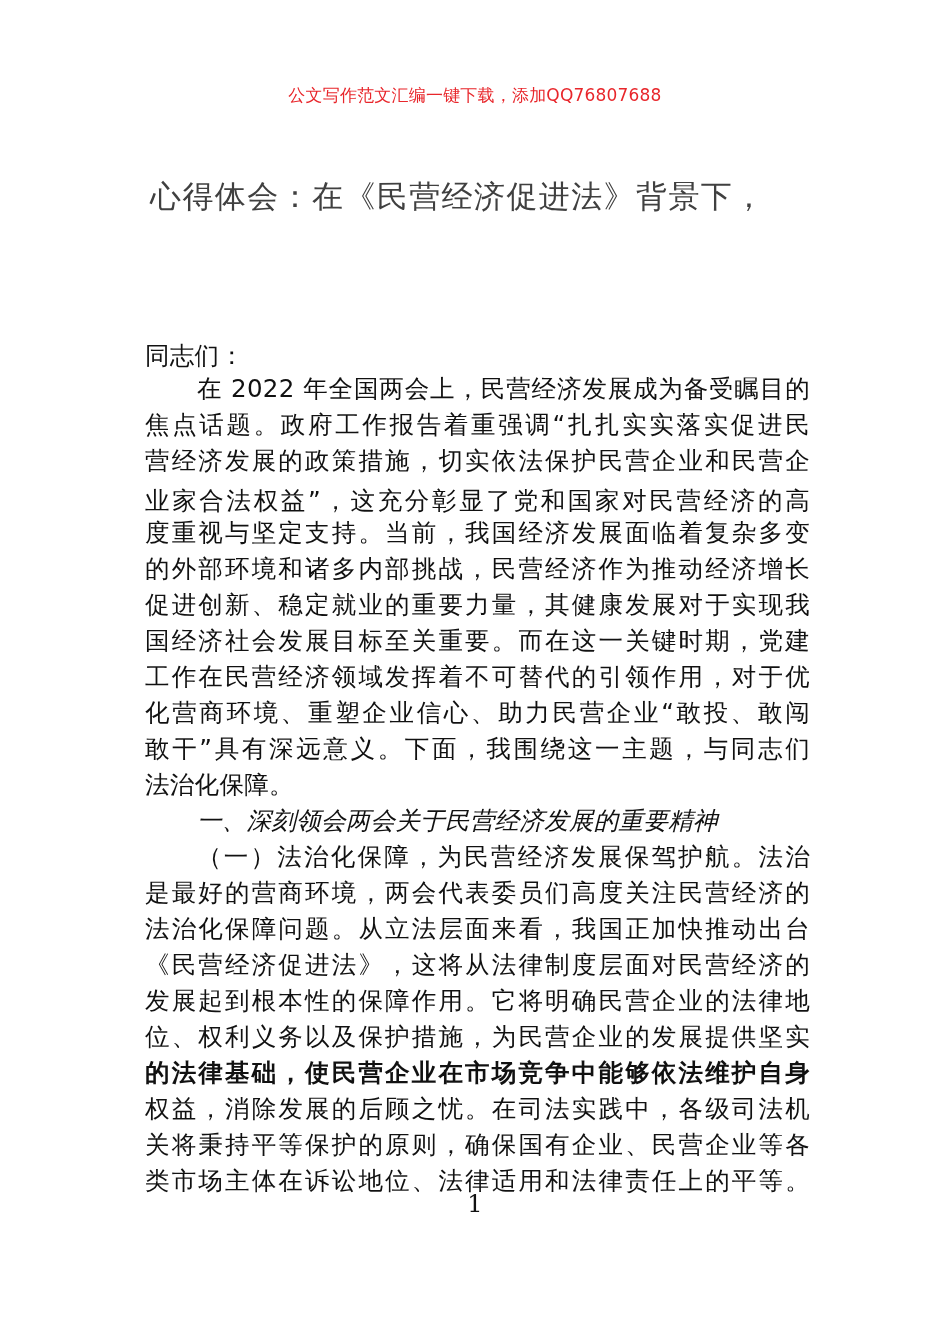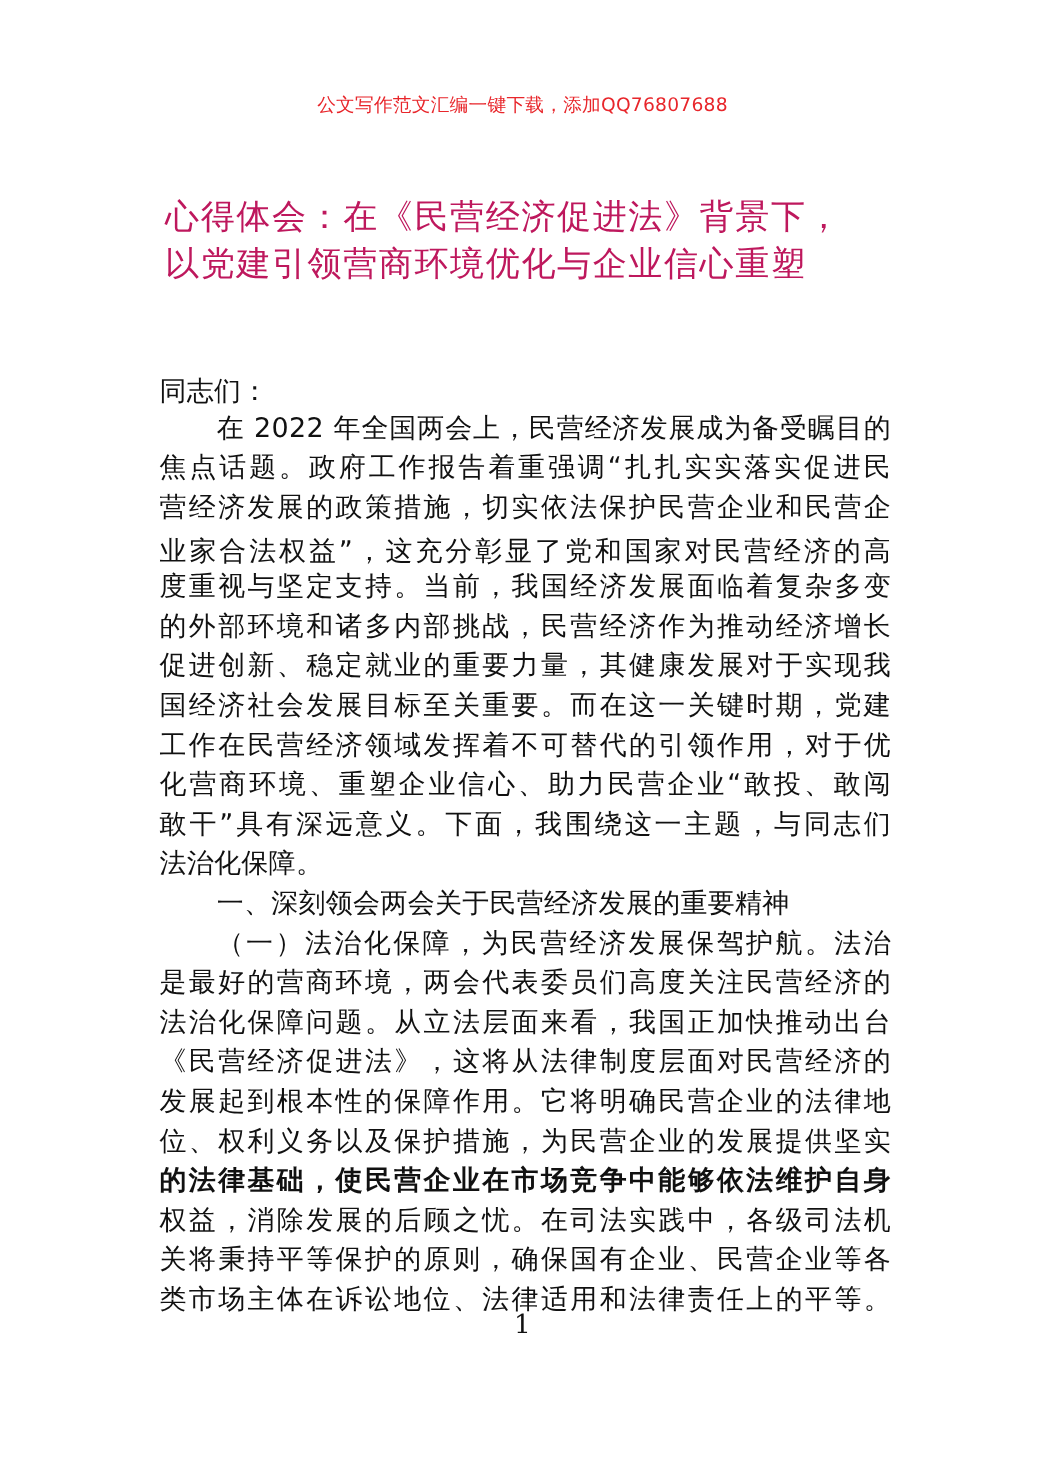--- a/index.html
+++ b/index.html
@@ -9,47 +9,46 @@
       font-family: "DejaVu Sans", "Liberation Sans", sans-serif;
       color: #111111;
     }
     .page { position: absolute; left: 0; top: 0; width: 950px; height: 1344px; }
     .header-banner {
       position: absolute; left: 0; width: 950px; top: 84px;
       text-align: center; font-size: 17px; color: #e8262b; letter-spacing: 0.2px;
     }
     .title-line {
       position: absolute; left: 150px; width: 680px;
-      font-size: 31px; letter-spacing: 1.4px; color: #be185d;
+      font-size: 31px; letter-spacing: 1.4px; color: #404040;
       white-space: nowrap;
     }
     .body-line {
       position: absolute; left: 145px; width: 665px;
       font-size: 24.5px; letter-spacing: 0.3px; white-space: nowrap;
       text-align: justify; text-align-last: justify;
       color: #111;
     }
     .body-line.last { text-align-last: left; }
     .body-line.indent { left: 197px; width: 613px; }
-    .body-line.heading { left: 197px; width: auto; text-align-last: left; }
+    .body-line.heading { left: 197px; width: auto; text-align-last: left; font-style: italic; }
     .page-number {
       position: absolute; left: 0; width: 950px; top: 1188px;
       text-align: center; font-family: "DejaVu Serif", "Liberation Serif", serif;
       font-size: 24px; color: #111;
     }
   </style>
 </head>
 <body>
 
 <div class="page">
 
   <div class="header-banner">公文写作范文汇编一键下载，添加QQ76807688</div>
 
   <div class="title-line" style="top:176px;">心得体会：在《民营经济促进法》背景下，</div>
-  <div class="title-line" style="top:219px;">以党建引领营商环境优化与企业信心重塑</div>
 
   <div class="body-line last" style="top:339px;">同志们：</div>
 
   <div>
     <div class="body-line indent" style="top:372px;">在 2022 年全国两会上，民营经济发展成为备受瞩目的</div>
     <div class="body-line" style="top:408px;">焦点话题。政府工作报告着重强调“扎扎实实落实促进民</div>
     <div class="body-line" style="top:444px;">营经济发展的政策措施，切实依法保护民营企业和民营企</div>
     <div class="body-line" style="top:484px;">业家合法权益”，这充分彰显了党和国家对民营经济的高</div>
     <div class="body-line" style="top:516px;">度重视与坚定支持。当前，我国经济发展面临着复杂多变</div>
     <div class="body-line" style="top:552px;">的外部环境和诸多内部挑战，民营经济作为推动经济增长</div>

